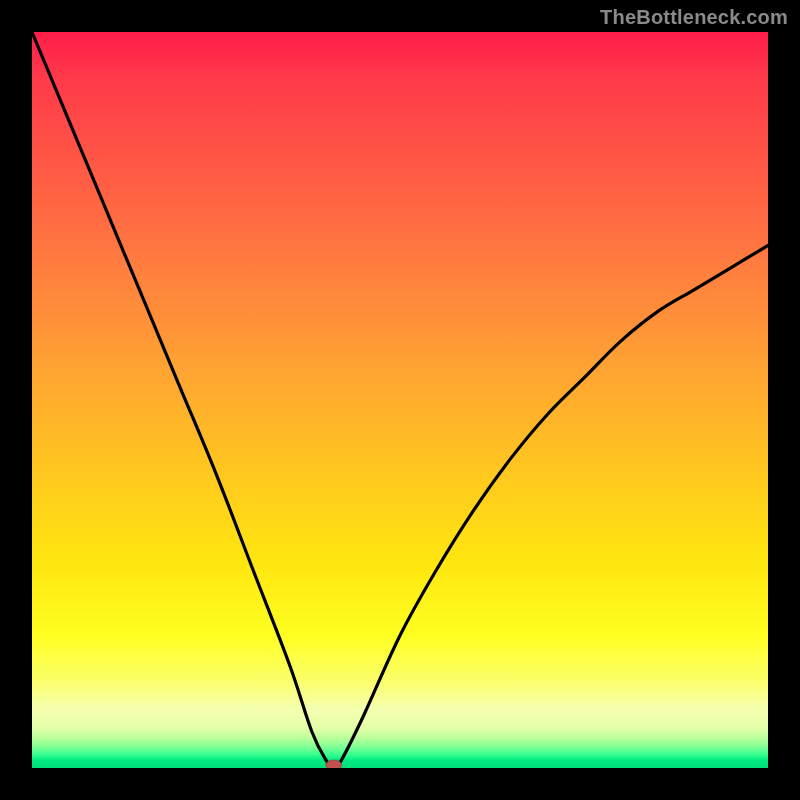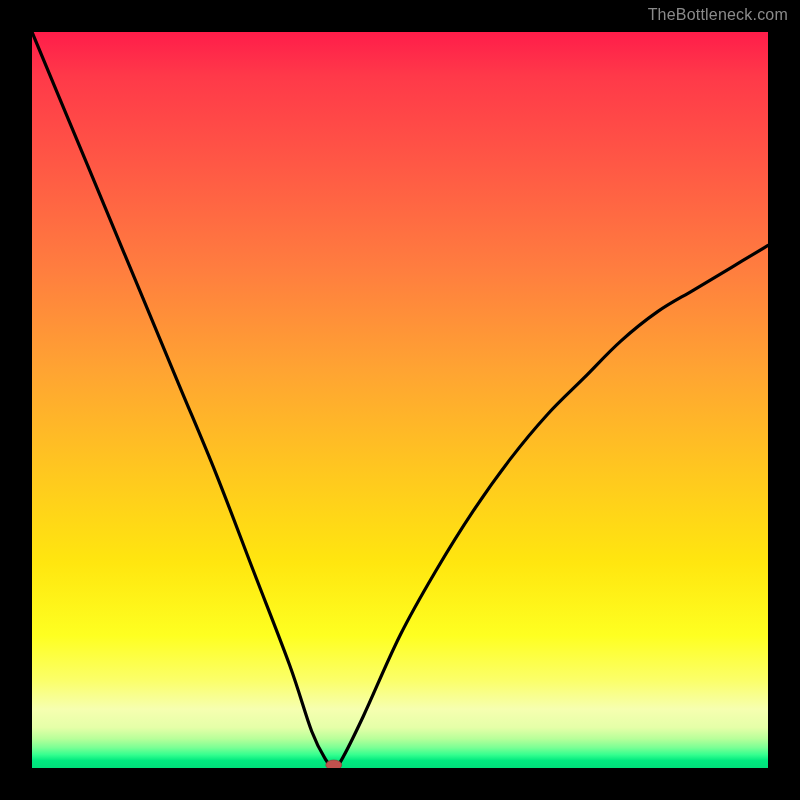--- a/index.html
+++ b/index.html
@@ -48,23 +48,23 @@
       #35ff8f 98.2%,
       #00e97f 99.0%,
       #00df7a 100%
     );
   }
   .watermark {
     position: absolute;
     top: 6px;
     right: 12px;
     color: #8a8a8a;
-    font-size: 16px;
+    font-size: 20px;
     letter-spacing: 0.2px;
-    font-weight: 400;
+    font-weight: 700;
     user-select: none;
     text-align: center;
   }
   svg.curve {
     position: absolute;
     inset: 0;
     width: 736px;
     height: 736px;
   }
 </style>

